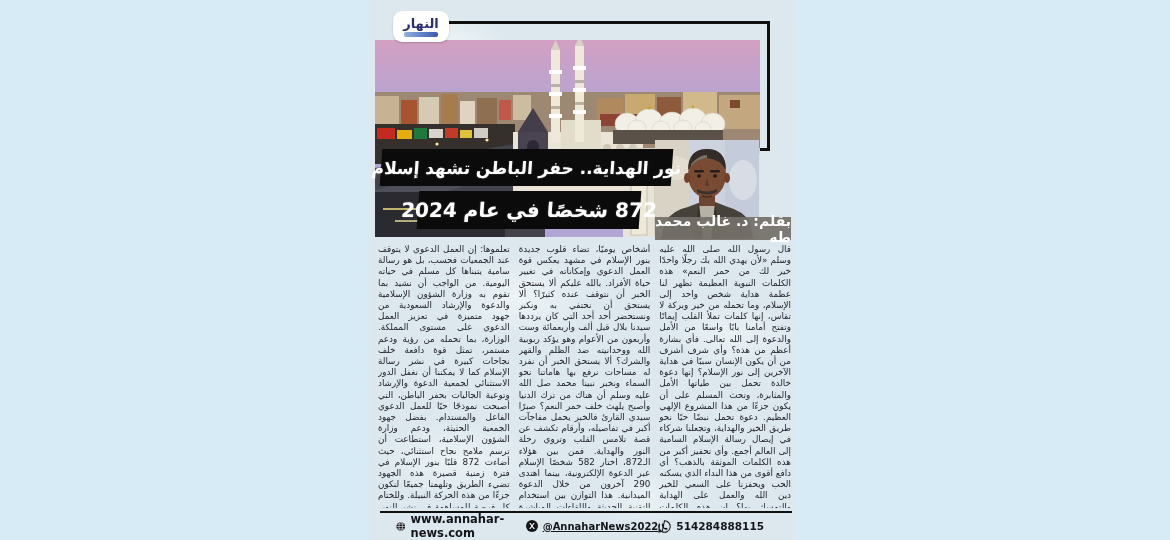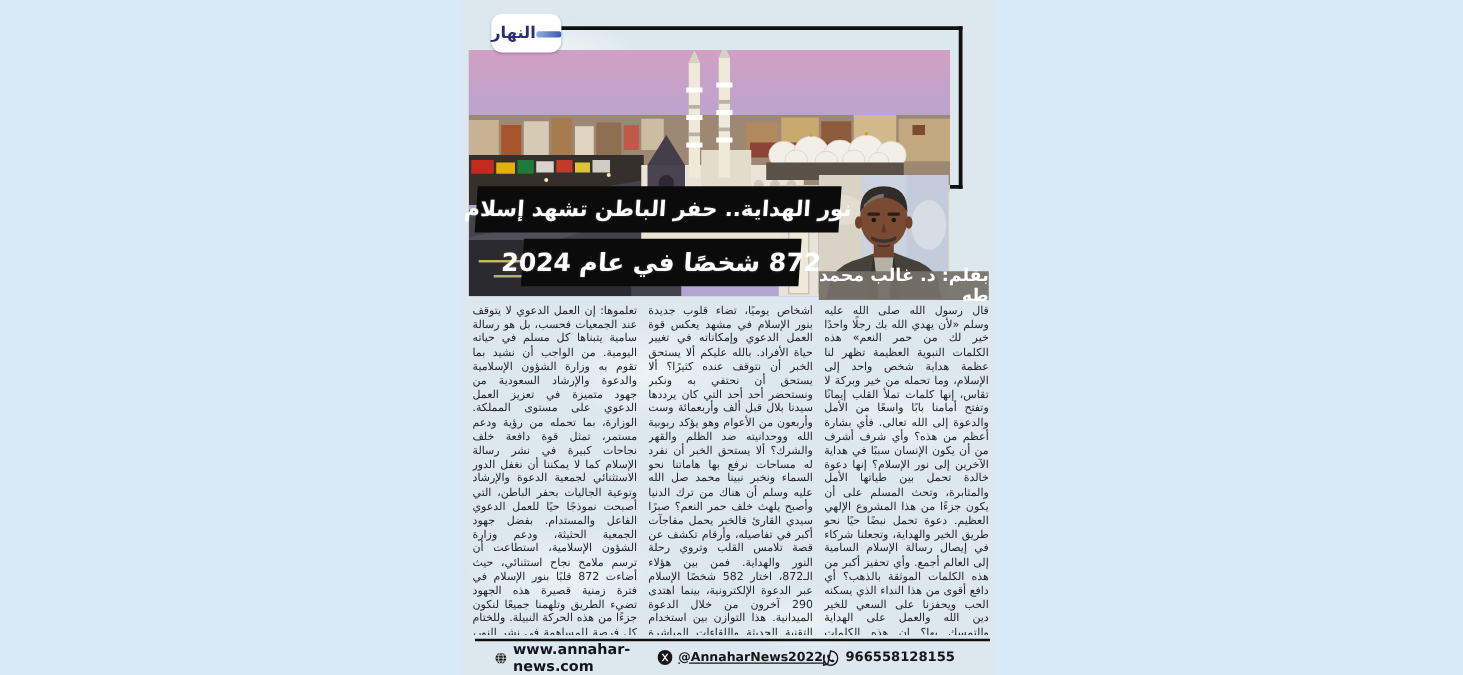--- a/index.html
+++ b/index.html
@@ -17,21 +17,21 @@
       radial-gradient(ellipse 130px 55px at 72% 16%, rgba(255,255,255,.45), transparent 70%),
       radial-gradient(ellipse 70px 28px at 40% 15%, rgba(233,176,196,.35), transparent 70%),
       radial-gradient(ellipse 110px 60px at 35% 55%, rgba(255,255,255,.5), transparent 70%),
       radial-gradient(ellipse 95px 50px at 85% 62%, rgba(255,255,255,.4), transparent 70%),
       radial-gradient(ellipse 120px 55px at 20% 85%, rgba(255,255,255,.45), transparent 70%),
       radial-gradient(ellipse 80px 40px at 65% 92%, rgba(255,255,255,.4), transparent 70%);
   }
   
   .logo{
     position:absolute;left:23px;top:11px;width:56px;height:31px;background:#ffffff;
-    border-radius:9px;display:flex;flex-direction:row;align-items:center;justify-content:center;
+    border-radius:9px;display:flex;flex-direction:column;align-items:center;justify-content:center;
     box-shadow:0 1px 2px rgba(0,0,0,.2);z-index:5;
   }
   .logo-text{color:#2b2e6e;font-weight:bold;font-size:13px;line-height:13px;direction:rtl;}
   .logo-bar{width:34px;height:5px;border-radius:2px;background:linear-gradient(90deg,#8fb0e0,#3c59ac);margin-top:2px;}
   
   .frame-top{position:absolute;left:79px;top:21px;width:321px;height:3px;background:#101010;}
   .frame-right{position:absolute;left:397px;top:21px;width:3px;height:130px;background:#101010;}
   .frame-stub{position:absolute;left:374px;top:148px;width:26px;height:3px;background:#101010;}
   
   .photo{position:absolute;left:5px;top:40px;width:385px;height:197px;overflow:hidden;background:#b2a5d4;}
@@ -271,17 +271,17 @@
         <circle cx="6" cy="6" r="6" fill="#15151a"></circle>
         <path d="M3.2,3 L5.4,6 L3.2,9 H4.4 L6,6.9 L7.6,9 H8.9 L6.6,5.9 L8.7,3 H7.5 L6,5 L4.5,3 Z" fill="#ffffff"></path>
       </svg>
       <span class="f-tw">@AnnaharNews2022</span>
     </div>
     <div class="f-item">
       <svg width="13" height="13" viewBox="0 0 13 13">
         <path d="M6.5,0.8 a5.7,5.7 0 1 1 -5,2.9 L0.9,12.1 L4.2,11.4 Z" fill="none" stroke="#15151a" stroke-width="1.1"></path>
         <path d="M4.3,3.6 Q5.2,3.3 5.4,4.2 L5.7,5.2 Q5.8,5.6 5.4,5.9 Q5.2,6.1 5.4,6.5 Q6,7.5 7,8 Q7.4,8.2 7.6,7.9 Q7.9,7.5 8.3,7.7 L9.2,8.2 Q9.9,8.6 9.4,9.2 Q8.8,10 7.8,9.7 Q5.9,9.2 4.8,7.7 Q3.7,6.2 3.8,4.6 Q3.9,3.8 4.3,3.6 Z" fill="#15151a"></path>
       </svg>
-      <span class="f-ph">966558128155</span>
+      <span class="f-ph">514284888115</span>
     </div>
   </div>
 
 </div>
 
 </body></html>

